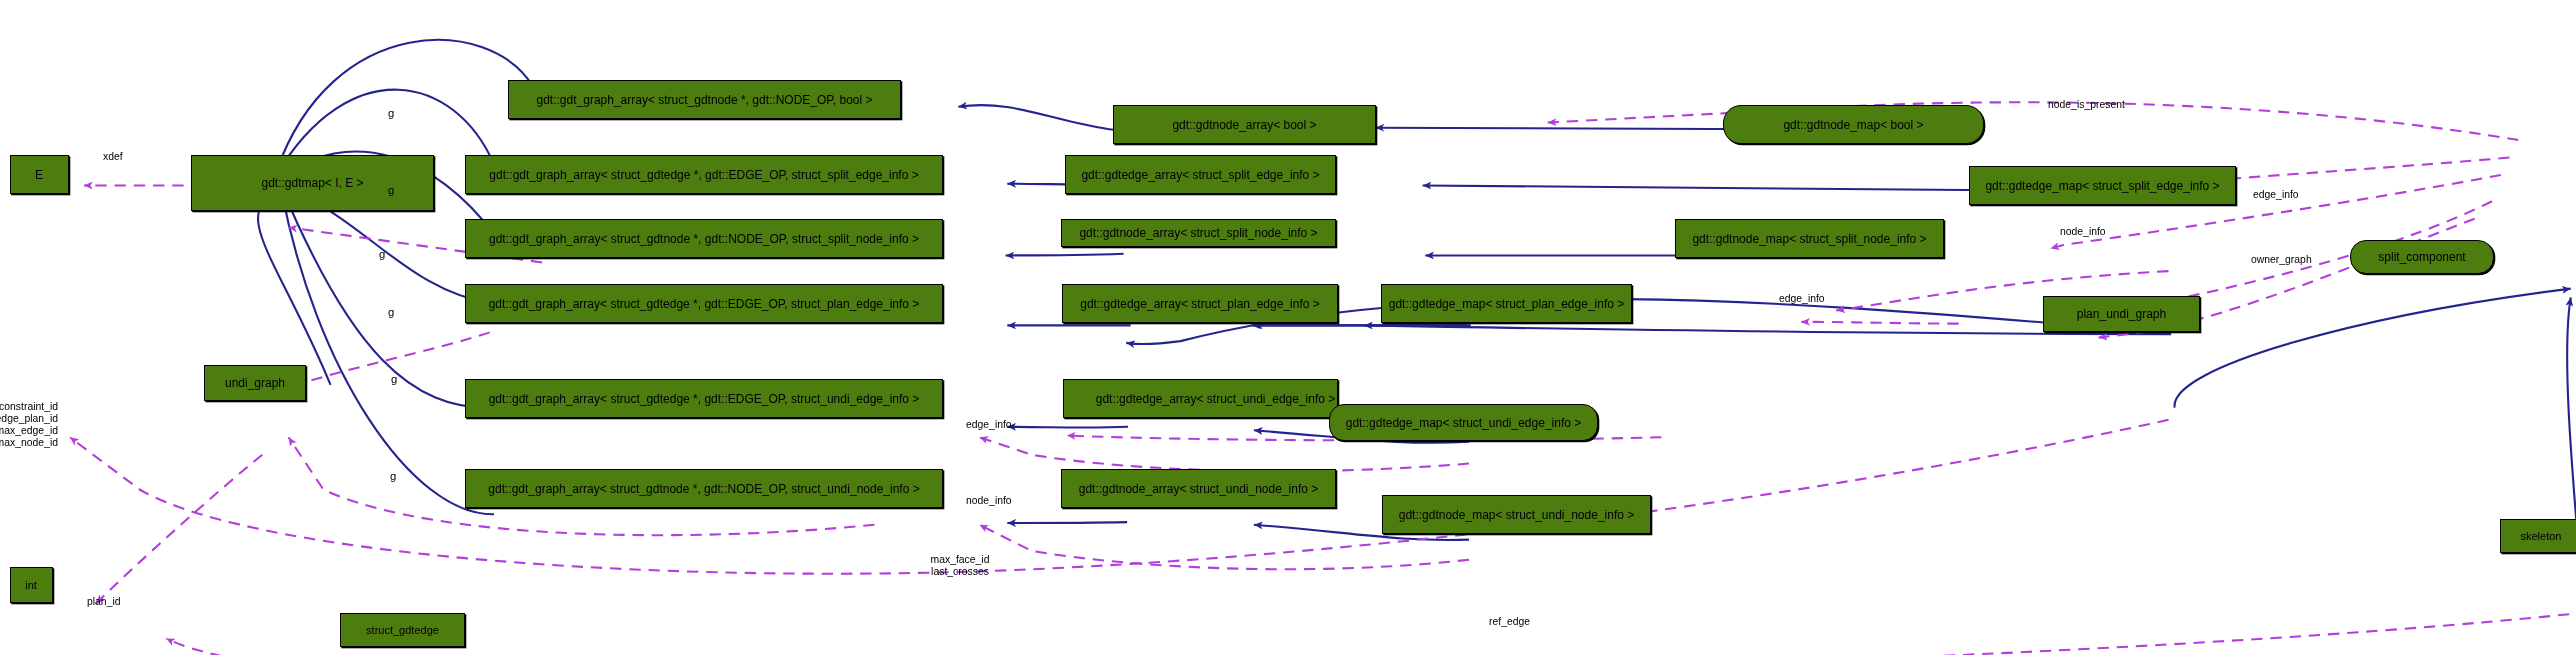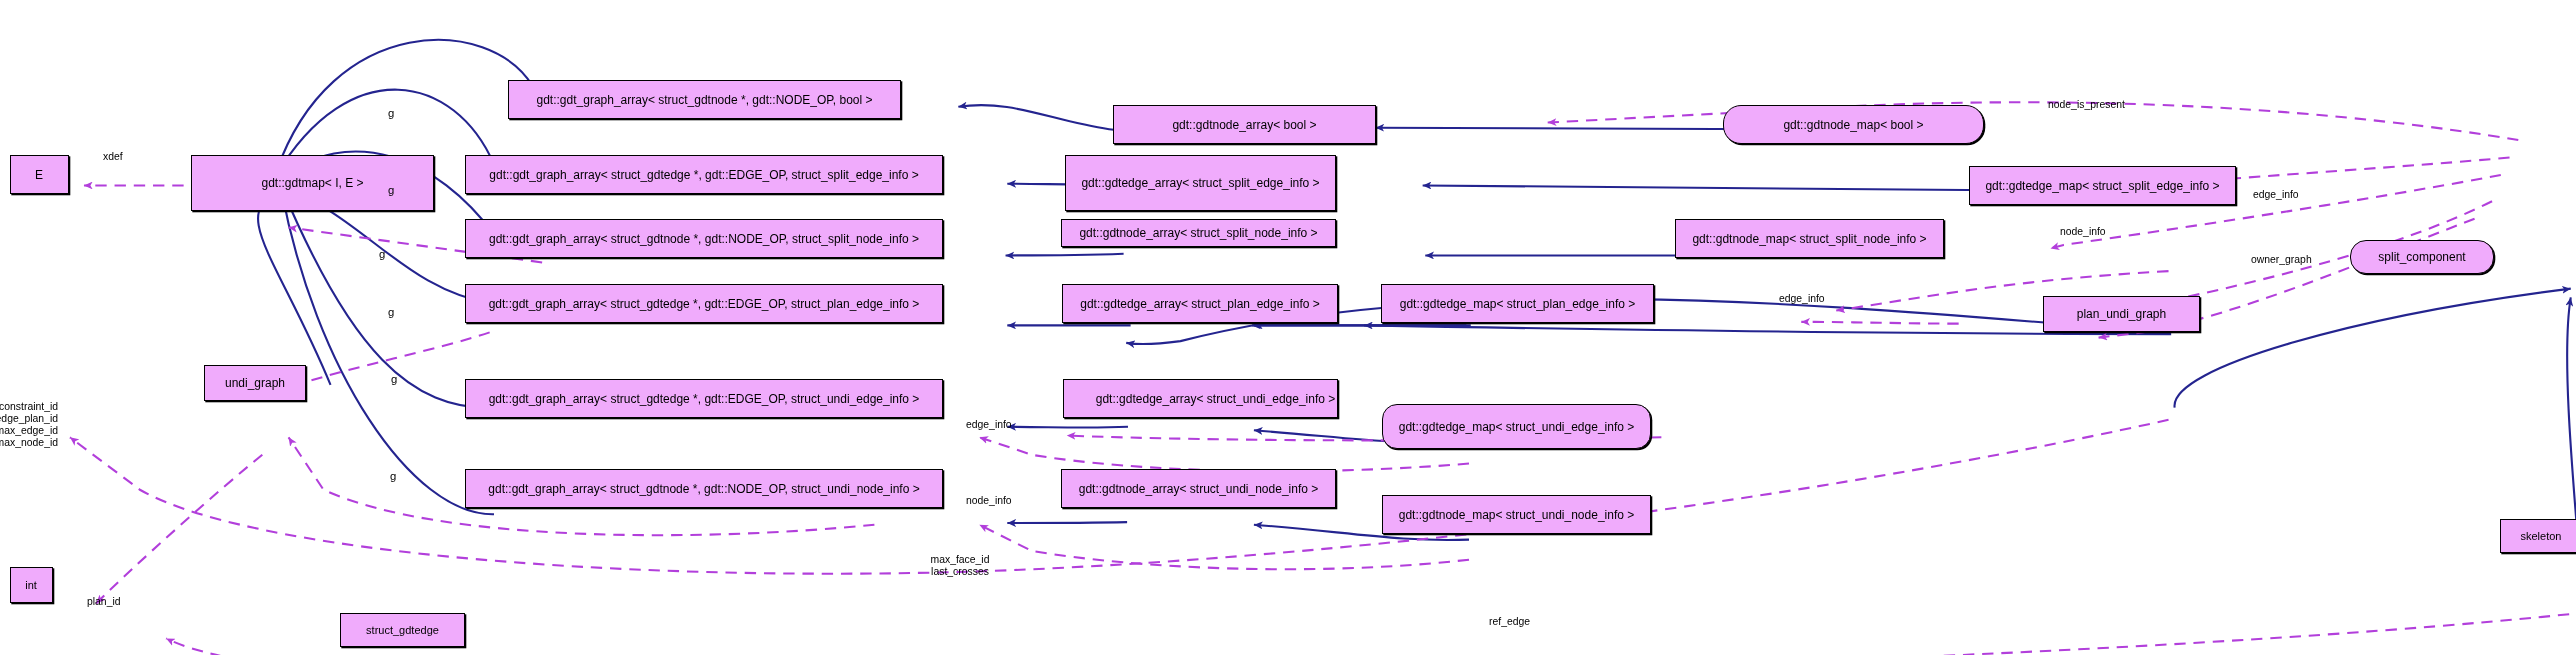--- a/index.html
+++ b/index.html
@@ -1,19 +1,19 @@
 <!DOCTYPE html>
 <html style="font-size:14px"><head>
 <meta charset="utf-8">
 <style>
   html,body{margin:0;padding:0;background:#ffffff;}
   #stage{position:relative;width:2576px;height:656px;background:#ffffff;
          font-family:"Liberation Sans","DejaVu Sans",sans-serif;overflow:hidden;}
   .node{position:absolute;box-sizing:border-box;border:1.3px solid #000;
-        background:#f0abfc;color:#000;display:flex;align-items:center;
+        background:#4d7c0f;color:#000;display:flex;align-items:center;
         justify-content:center;white-space:nowrap;line-height:1;
         box-shadow:1.3px 1.3px 0 0 #000;}
   .node span{display:block;padding:0 5.2px;}
   .elabel{position:absolute;color:#000;white-space:pre;line-height:1.15;}
   .elabel.ctr{text-align:center;}
   .elabel.rgt{text-align:right;}
   svg#edges{position:absolute;left:0;top:0;width:2576px;height:656px;
             pointer-events:none;}
 </style>
 </head>
@@ -93,60 +93,60 @@
       </div>
       <div class="node" style="left: 1113px; top: 105px; width: 263px; height: 39px;">
         <span style="font-size: 12px;">gdt::gdtnode_array&lt; bool &gt;</span>
       </div>
       <div class="node" style="left: 1723px; top: 105px; width: 261px; height: 39px; border-radius: 18px;">
         <span style="font-size: 12px;">gdt::gdtnode_map&lt; bool &gt;</span>
       </div>
       <div class="node" style="left: 465px; top: 155px; width: 478px; height: 39px;">
         <span style="font-size: 12px;">gdt::gdt_graph_array&lt; struct_gdtedge *, gdt::EDGE_OP, struct_split_edge_info &gt;</span>
       </div>
-      <div class="node" style="left: 1065px; top: 155px; width: 271px; height: 56px;">
+      <div class="node" style="left: 1065px; top: 155px; width: 271px; height: 39px;">
         <span style="font-size: 12px;">gdt::gdtedge_array&lt; struct_split_edge_info &gt;</span>
       </div>
       <div class="node" style="left: 1969px; top: 166px; width: 267px; height: 39px;">
         <span style="font-size: 12px;">gdt::gdtedge_map&lt; struct_split_edge_info &gt;</span>
       </div>
       <div class="node" style="left: 465px; top: 219px; width: 478px; height: 39px;">
         <span style="font-size: 12px;">gdt::gdt_graph_array&lt; struct_gdtnode *, gdt::NODE_OP, struct_split_node_info &gt;</span>
       </div>
       <div class="node" style="left: 1061px; top: 219px; width: 275px; height: 28px;">
         <span style="font-size: 12px;">gdt::gdtnode_array&lt; struct_split_node_info &gt;</span>
       </div>
       <div class="node" style="left: 1675px; top: 219px; width: 269px; height: 39px;">
         <span style="font-size: 12px;">gdt::gdtnode_map&lt; struct_split_node_info &gt;</span>
       </div>
       <div class="node" style="left: 465px; top: 284px; width: 478px; height: 39px;">
         <span style="font-size: 12px;">gdt::gdt_graph_array&lt; struct_gdtedge *, gdt::EDGE_OP, struct_plan_edge_info &gt;</span>
       </div>
       <div class="node" style="left: 1062px; top: 284px; width: 276px; height: 39px;">
         <span style="font-size: 12px;">gdt::gdtedge_array&lt; struct_plan_edge_info &gt;</span>
       </div>
-      <div class="node" style="left: 1381px; top: 284px; width: 273px; height: 39px;">
+      <div class="node" style="left: 1381px; top: 284px; width: 251px; height: 39px;">
         <span style="font-size: 12px;">gdt::gdtedge_map&lt; struct_plan_edge_info &gt;</span>
       </div>
       <div class="node" style="left: 2043px; top: 296px; width: 157px; height: 36px;">
         <span style="font-size: 12px;">plan_undi_graph</span>
       </div>
       <div class="node" style="left: 2350px; top: 240px; width: 144px; height: 34px; border-radius: 16px;">
         <span style="font-size: 12px;">split_component</span>
       </div>
       <div class="node" style="left: 204px; top: 365px; width: 102px; height: 36px;">
         <span style="font-size: 12px;">undi_graph</span>
       </div>
       <div class="node" style="left: 465px; top: 379px; width: 478px; height: 39px;">
         <span style="font-size: 12px;">gdt::gdt_graph_array&lt; struct_gdtedge *, gdt::EDGE_OP, struct_undi_edge_info &gt;</span>
       </div>
       <div class="node" style="left: 1063px; top: 379px; width: 275px; height: 39px; padding-left: 30px;">
         <span style="font-size: 12px;">gdt::gdtedge_array&lt; struct_undi_edge_info &gt;</span>
       </div>
-      <div class="node" style="left: 1382px; top: 404px; width: 269px; height: 45px; border-radius: 15px;">
+      <div class="node" style="left: 1329px; top: 404px; width: 269px; height: 37px; border-radius: 15px;">
         <span style="font-size: 12px;">gdt::gdtedge_map&lt; struct_undi_edge_info &gt;</span>
       </div>
       <div class="node" style="left: 465px; top: 469px; width: 478px; height: 39px;">
         <span style="font-size: 12px;">gdt::gdt_graph_array&lt; struct_gdtnode *, gdt::NODE_OP, struct_undi_node_info &gt;</span>
       </div>
       <div class="node" style="left: 1061px; top: 469px; width: 275px; height: 39px;">
         <span style="font-size: 12px;">gdt::gdtnode_array&lt; struct_undi_node_info &gt;</span>
       </div>
       <div class="node" style="left: 1382px; top: 495px; width: 269px; height: 39px;">
         <span style="font-size: 12px;">gdt::gdtnode_map&lt; struct_undi_node_info &gt;</span>

